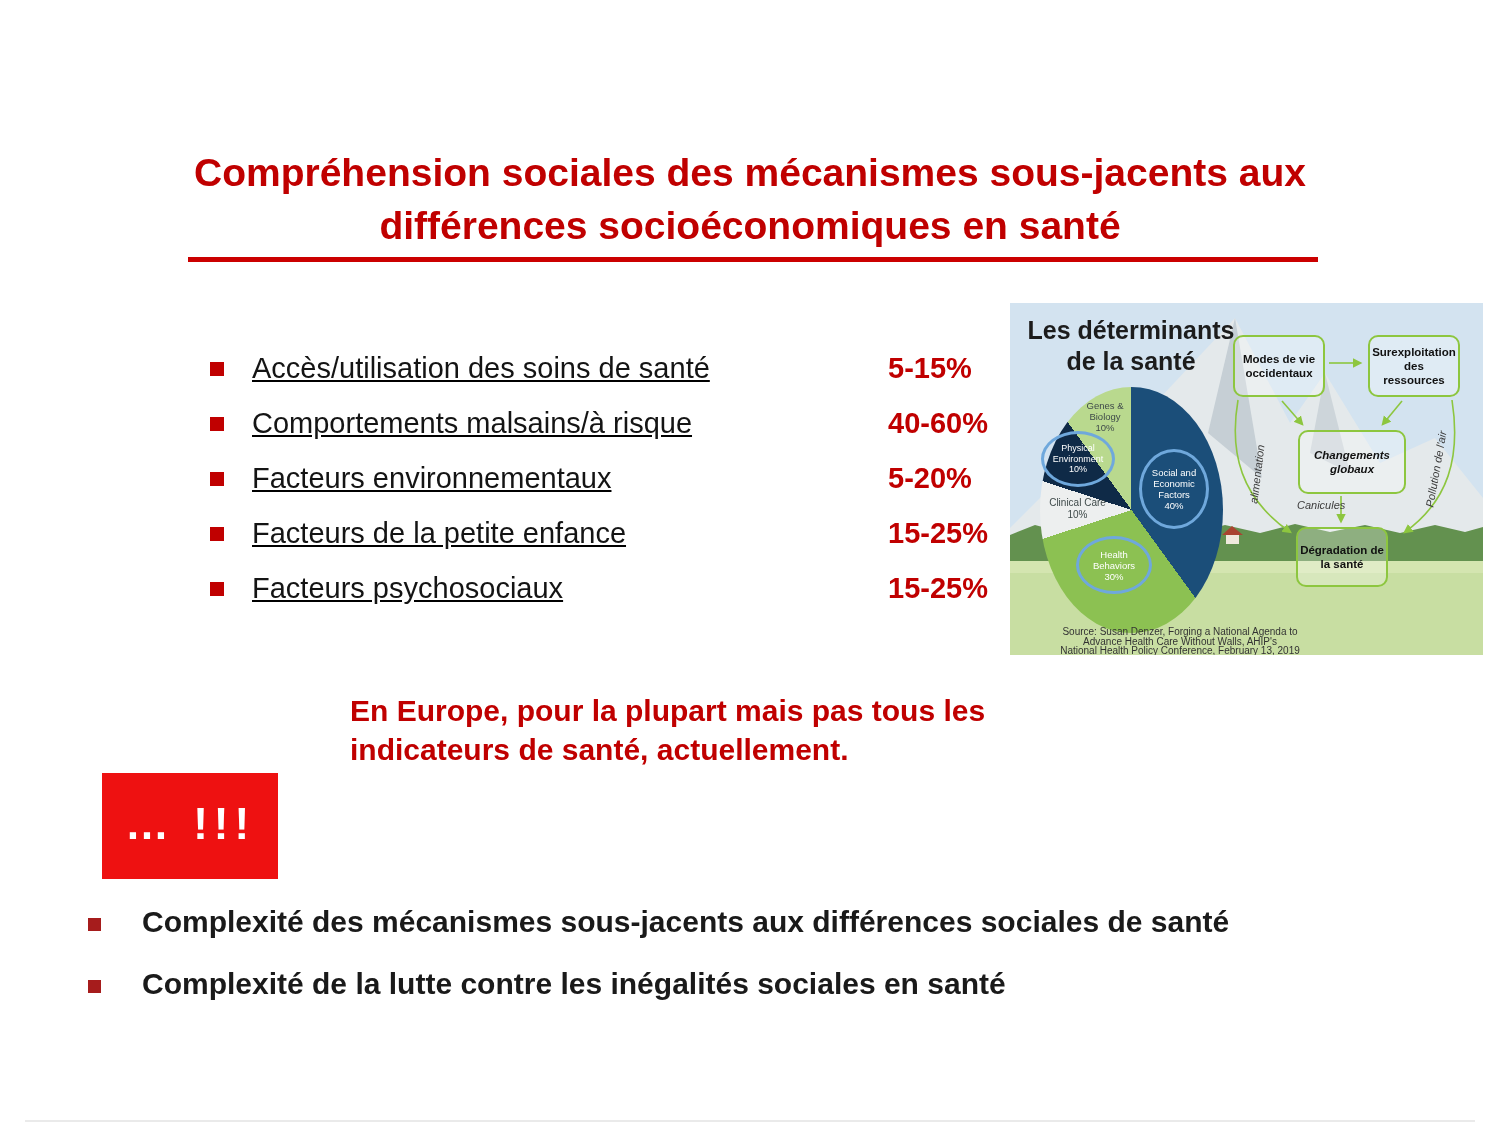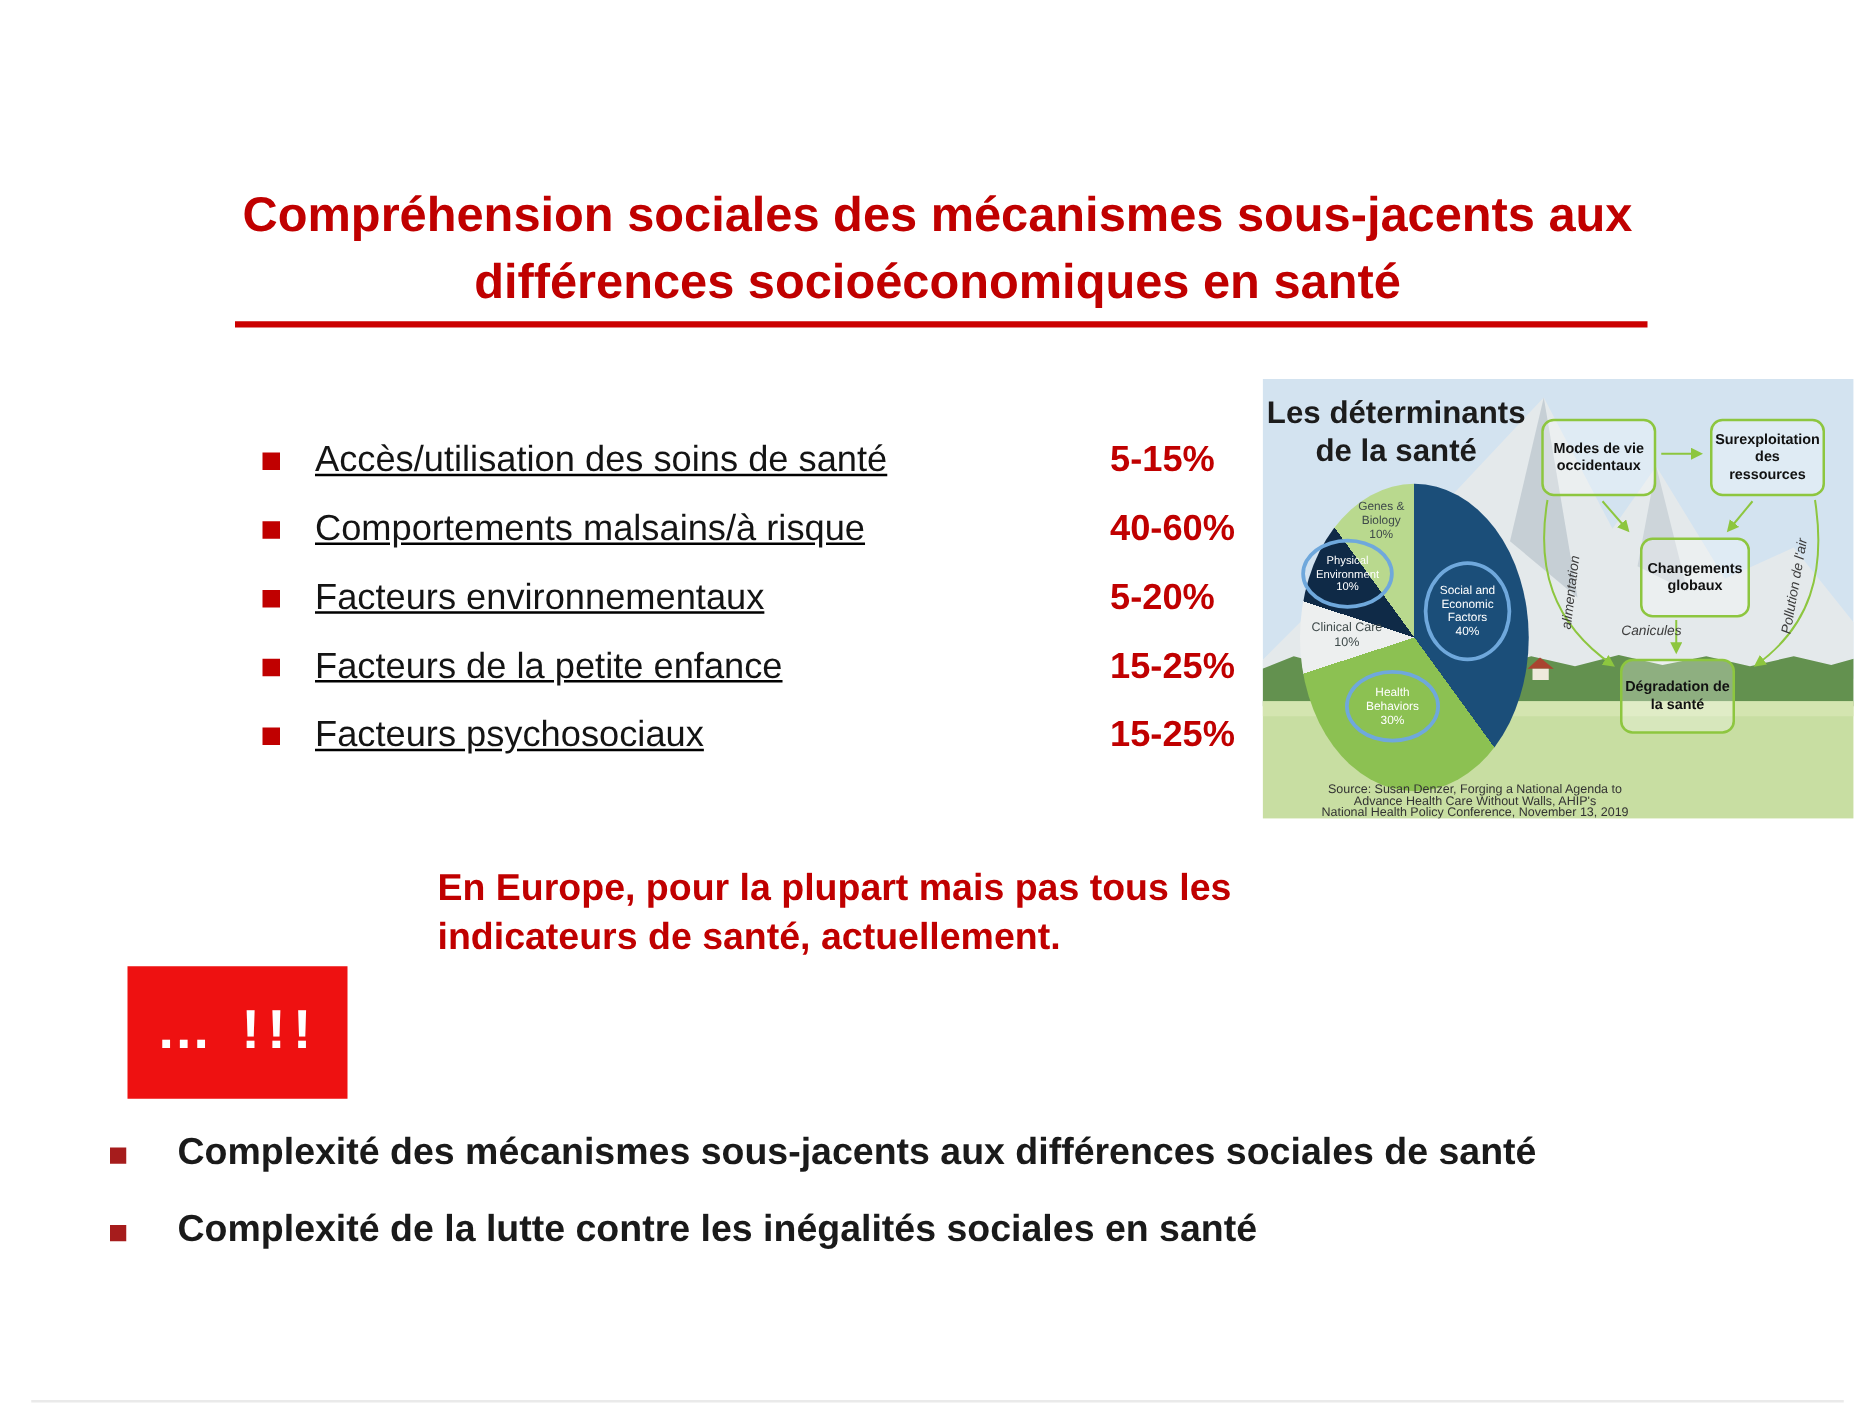--- a/index.html
+++ b/index.html
@@ -14,40 +14,40 @@
   
   .factors{position:absolute;left:210px;top:341px;width:800px;}
   .factor-row{position:relative;display:flex;align-items:center;height:55px;text-decoration:underline;}
   .sq{width:14px;height:14px;background:#C00000;margin-right:28px;flex:0 0 auto;}
   .factor-label{font-size:29px;color:#141414;width:610px;}
   .factor-value{position:absolute;left:678px;font-size:29px;font-weight:700;color:#C00000;}
 
   
   .graphic{position:absolute;left:1010px;top:303px;width:473px;height:352px;overflow:hidden;}
   .graphic svg.bg{position:absolute;left:0;top:0;}
-  .g-title{position:absolute;left:2px;top:12px;width:210px;text-align:center;
+  .g-title{position:absolute;left:16px;top:12px;width:210px;text-align:center;
            font-size:25px;line-height:31px;font-weight:800;color:#1C1C1C;}
   .pie{position:absolute;left:30px;top:84px;width:183px;height:246px;border-radius:50%;
        background:conic-gradient(#1B4E79 0deg 144deg,#8CC152 144deg 252deg,
                   #EDEFEF 252deg 288deg,#0F2A47 288deg 324deg,#B9D98E 324deg 360deg);}
   .pie-label{position:absolute;text-align:center;white-space:pre-line;}
   .lbl-genes{left:60px;top:97px;width:70px;font-size:9.5px;line-height:11px;color:#3F4A4A;}
   .lbl-clinical{left:30px;top:194px;width:75px;font-size:10px;line-height:12px;color:#3F4A4A;}
   .ring{position:absolute;border:3px solid #6FA8DC;border-radius:50%;display:flex;
         align-items:center;justify-content:center;text-align:center;color:#ffffff;
         white-space:pre-line;}
   .ring-physical{left:31px;top:128px;width:68px;height:50px;font-size:9px;line-height:10.5px;}
   .ring-social{left:129px;top:146px;width:64px;height:74px;font-size:9.5px;line-height:11px;}
   .ring-health{left:66px;top:233px;width:70px;height:52px;font-size:9.5px;line-height:11px;}
   .fbox{position:absolute;border:2px solid #8DC63F;border-radius:10px;background:rgba(255,255,255,0.28);
         display:flex;align-items:center;justify-content:center;text-align:center;
         font-weight:700;font-size:11.5px;line-height:14px;color:#111;padding:2px;box-sizing:border-box;}
   .fbox-modes{left:223px;top:32px;width:92px;height:62px;}
   .fbox-surex{left:358px;top:32px;width:92px;height:62px;}
-  .fbox-chang{left:302px;top:127px;width:88px;height:64px;}
+  .fbox-chang{left:288px;top:127px;width:108px;height:64px;font-style:italic;}
   .fbox-degr{left:286px;top:224px;width:92px;height:60px;}
   .flow-note{position:absolute;font-style:italic;color:#3C3C3C;font-size:11px;}
   .note-canicules{left:287px;top:196px;}
   .note-alimentation{left:207px;top:165px;width:80px;text-align:center;transform:rotate(-83deg);}
   .note-pollution{left:381px;top:160px;width:90px;text-align:center;transform:rotate(-80deg);}
   .g-source{position:absolute;left:0;top:324px;width:270px;text-align:center;
             font-size:10px;line-height:9.5px;color:#333;margin-left:35px;}
   .arrows{position:absolute;left:0;top:0;}
 
   
@@ -162,21 +162,21 @@
     <div class="fbox fbox-surex">Surexploitation des ressources</div>
     <div class="fbox fbox-chang">Changements globaux</div>
     <div class="fbox fbox-degr">Dégradation de la santé</div>
 
     <div class="flow-note note-canicules">Canicules</div>
     <div class="flow-note note-alimentation">alimentation</div>
     <div class="flow-note note-pollution">Pollution de l'air</div>
 
     <div class="g-source">
       <span style="display:block">Source: Susan Denzer, Forging a National Agenda to Advance Health Care Without Walls, AHIP's</span>
-      <span style="display:block">National Health Policy Conference, November 13, 2019</span>
+      <span style="display:block">National Health Policy Conference, February 13, 2019</span>
     </div>
   </div>
 
   <div class="europe">
     <span style="display:block">En Europe, pour la plupart mais pas tous les</span>
     <span style="display:block">indicateurs de santé, actuellement.</span>
   </div>
 
   <div class="alert">… !!!</div>
 

